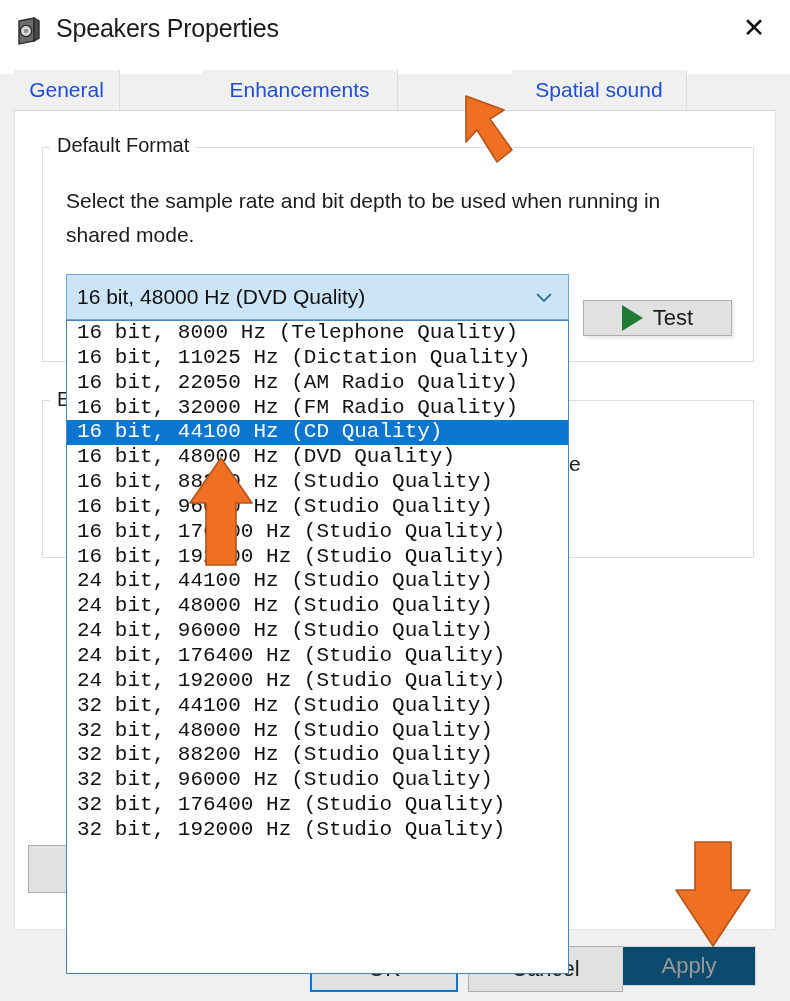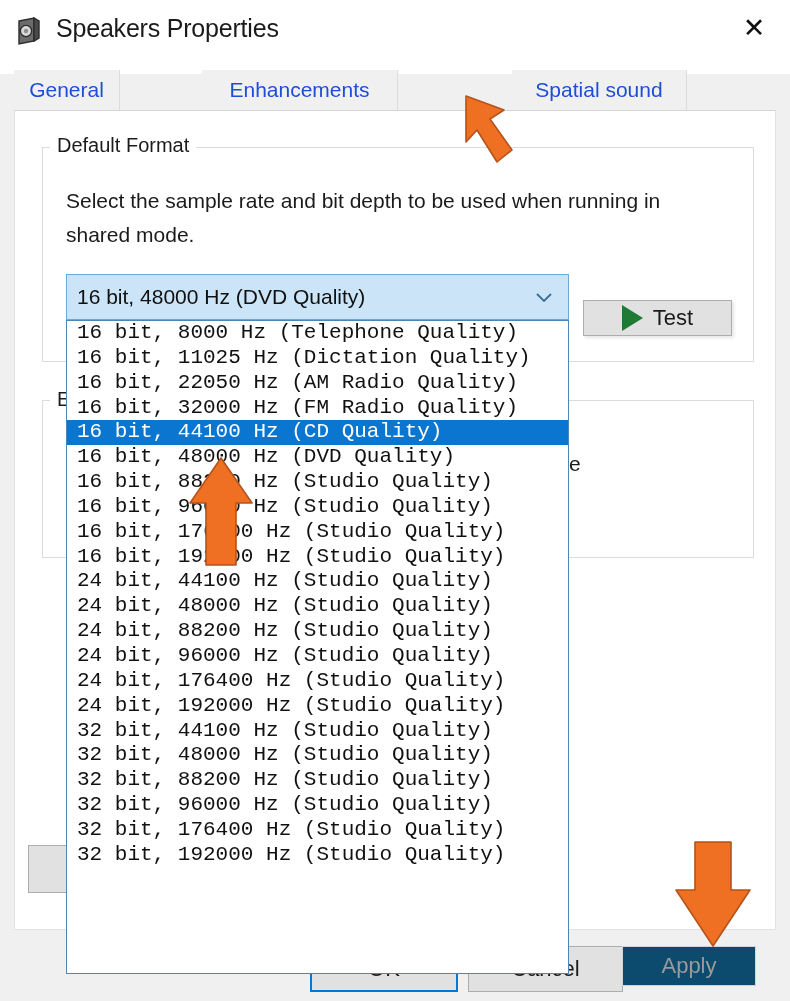--- a/index.html
+++ b/index.html
@@ -276,21 +276,20 @@
       <div class="dd-item">16 bit, 22050 Hz (AM Radio Quality)</div>
       <div class="dd-item">16 bit, 32000 Hz (FM Radio Quality)</div>
       <div class="dd-item selected">16 bit, 44100 Hz (CD Quality)</div>
       <div class="dd-item">16 bit, 48000 Hz (DVD Quality)</div>
       <div class="dd-item">16 bit, 88200 Hz (Studio Quality)</div>
       <div class="dd-item">16 bit, 96000 Hz (Studio Quality)</div>
       <div class="dd-item">16 bit, 176400 Hz (Studio Quality)</div>
       <div class="dd-item">16 bit, 192000 Hz (Studio Quality)</div>
       <div class="dd-item">24 bit, 44100 Hz (Studio Quality)</div>
       <div class="dd-item">24 bit, 48000 Hz (Studio Quality)</div>
-      <div class="dd-item">24 bit, 88200 Hz (Studio Quality)</div>
       <div class="dd-item">24 bit, 96000 Hz (Studio Quality)</div>
       <div class="dd-item">24 bit, 176400 Hz (Studio Quality)</div>
       <div class="dd-item">24 bit, 192000 Hz (Studio Quality)</div>
       <div class="dd-item">32 bit, 44100 Hz (Studio Quality)</div>
       <div class="dd-item">32 bit, 48000 Hz (Studio Quality)</div>
       <div class="dd-item">32 bit, 88200 Hz (Studio Quality)</div>
       <div class="dd-item">32 bit, 96000 Hz (Studio Quality)</div>
       <div class="dd-item">32 bit, 176400 Hz (Studio Quality)</div>
       <div class="dd-item">32 bit, 192000 Hz (Studio Quality)</div>
     </div>

